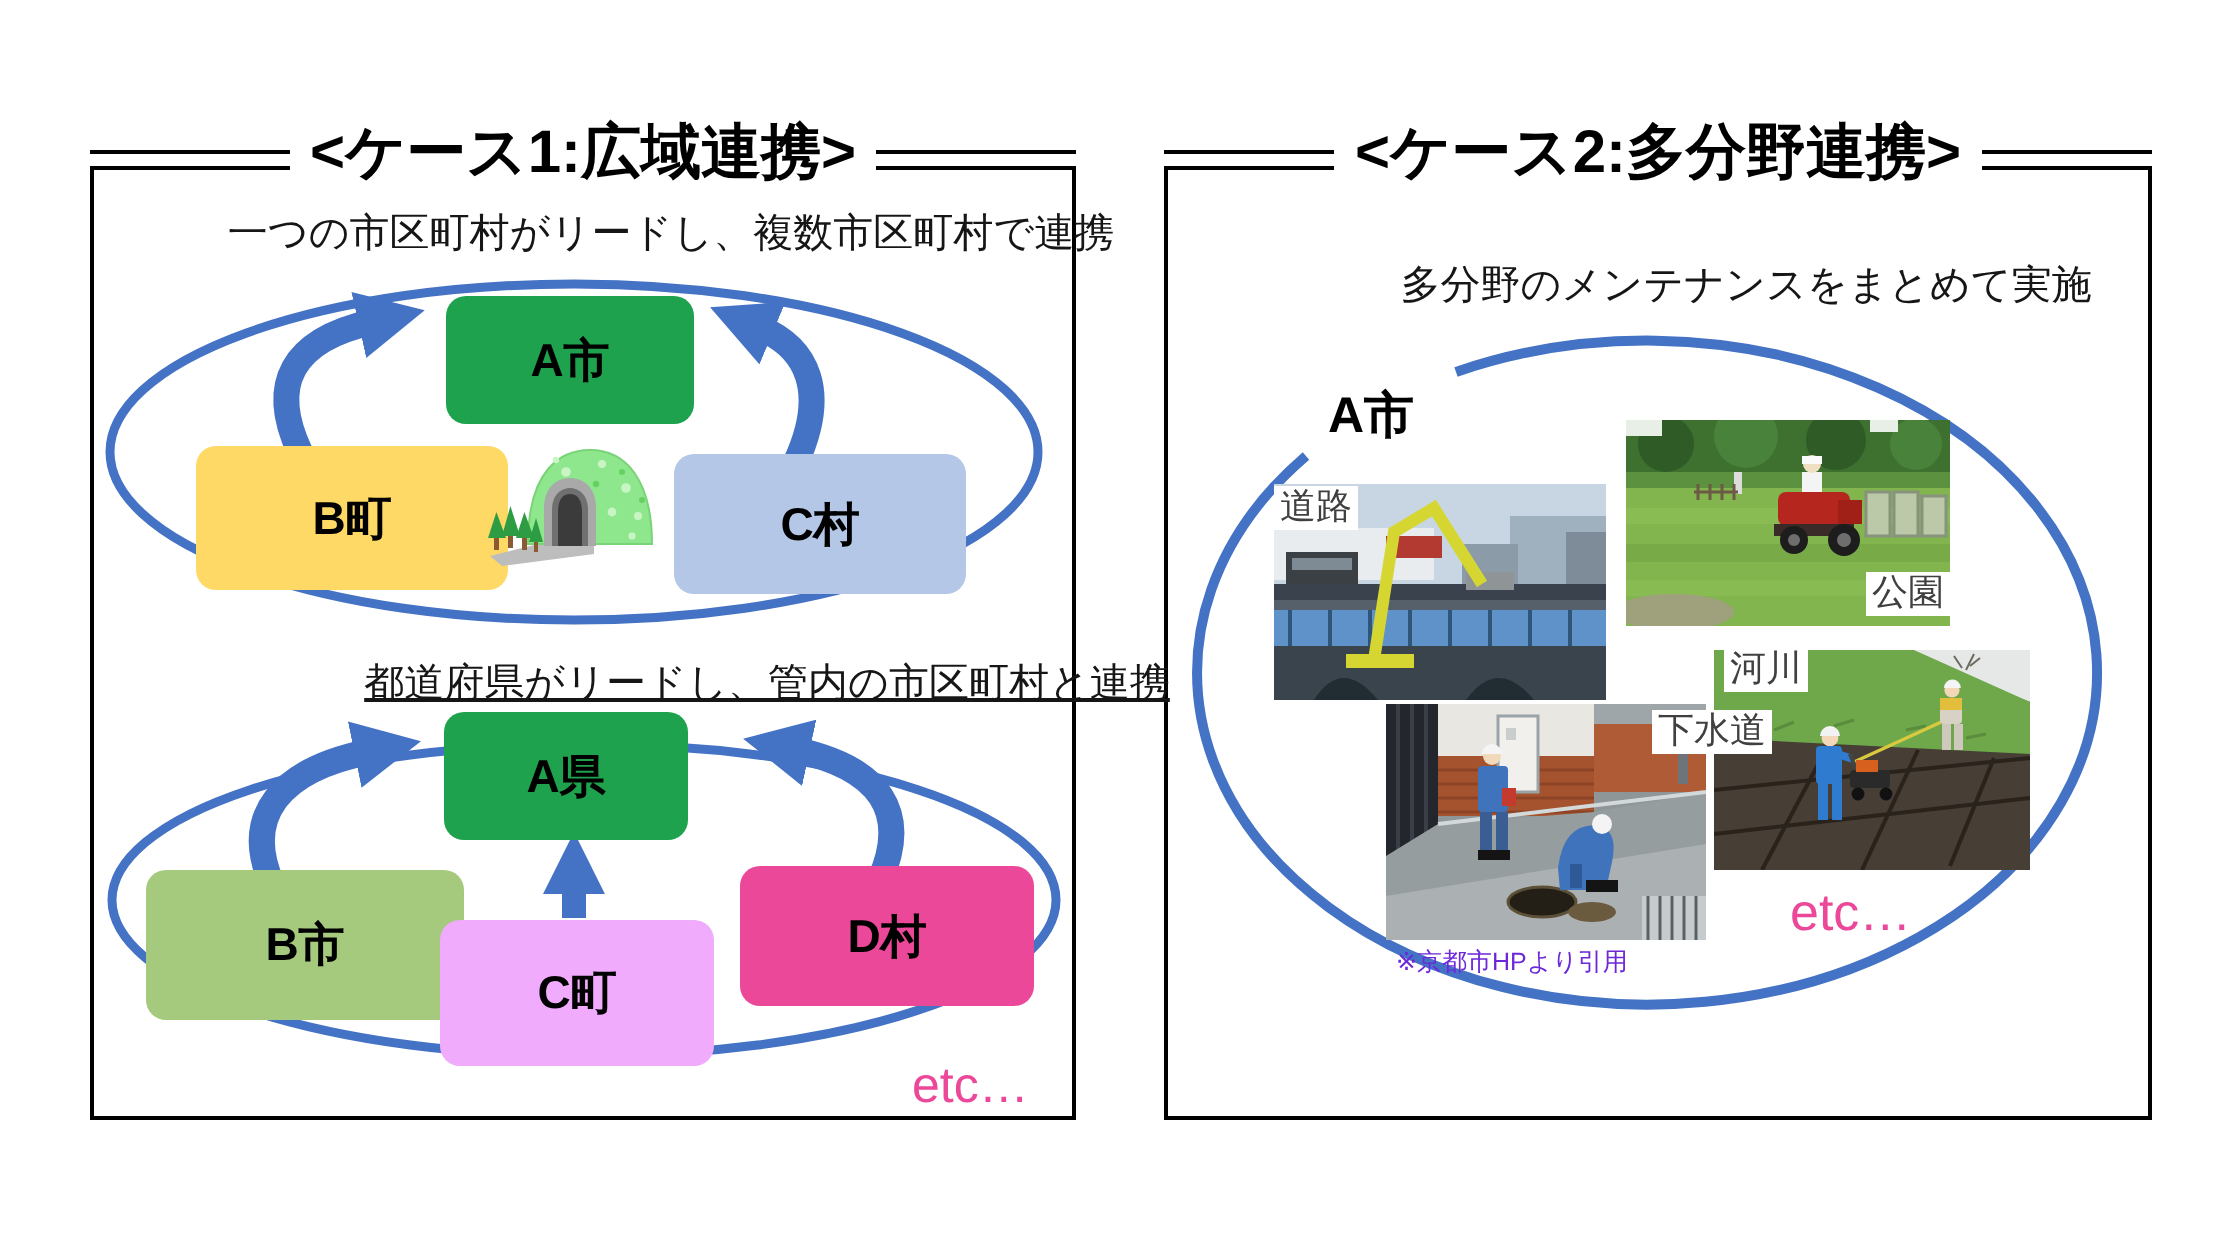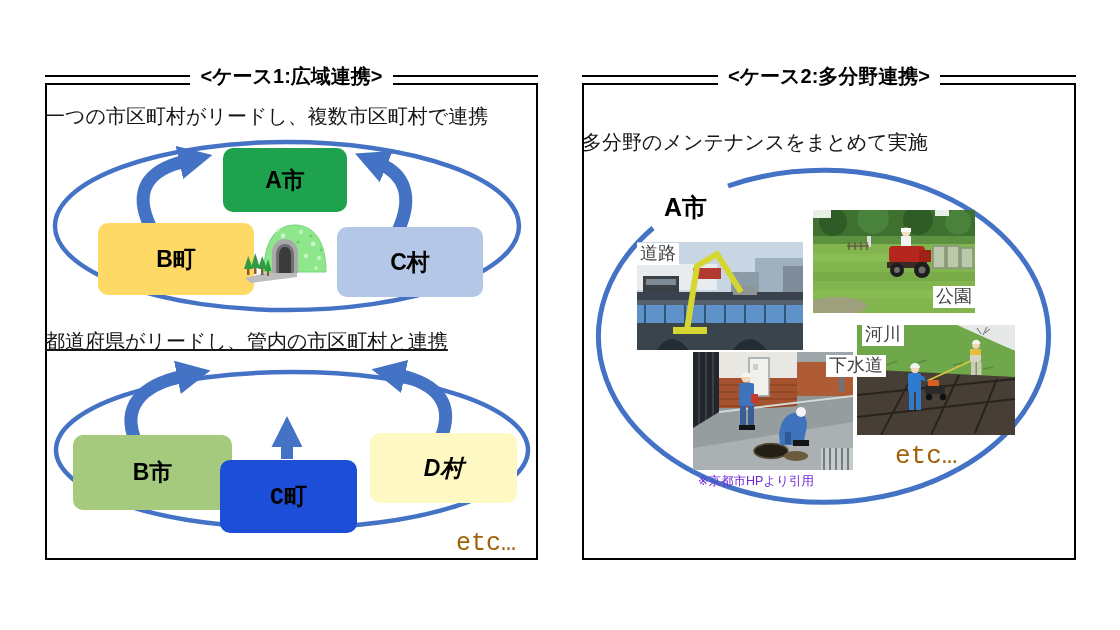--- a/index.html
+++ b/index.html
@@ -3,39 +3,39 @@
 <meta charset="utf-8">
 <style>
   html,body{margin:0;padding:0;background:#fff;}
   .stage{position:relative;width:1120px;height:630px;background:#fff;overflow:hidden;
          font-family:"Liberation Sans","DejaVu Sans",sans-serif;color:#000;}
   .panel{position:absolute;box-sizing:border-box;border:2px solid #000;background:transparent;}
   #panel-left{left:45px;top:83px;width:493px;height:477px;}
   #panel-right{left:582px;top:83px;width:494px;height:477px;}
   .case-title{position:absolute;display:flex;align-items:center;height:34px;z-index:4;}
   .case-title .rule{flex:1;height:2px;background:#000;}
-  .case-title .txt{padding:0 10px;font-weight:bold;font-size:20px;white-space:nowrap;background:#fff;}
+  .case-title .txt{padding:0 10px;font-weight:bold;font-size:30px;white-space:nowrap;background:#fff;}
   #title-left{left:45px;top:59px;width:493px;}
   #title-right{left:582px;top:59px;width:494px;justify-content:center;}
-  .caption{position:absolute;text-align:left;font-size:20px;color:#161616;z-index:2;white-space:nowrap;}
+  .caption{position:absolute;text-align:center;font-size:20px;color:#161616;z-index:2;white-space:nowrap;padding-left:44px;}
   #cap1{left:45px;top:103px;width:493px;}
   #cap2{left:45px;top:328px;width:589px;text-decoration:underline;}
   #cap-r{left:582px;top:129px;width:494px;}
   .lines-layer{position:absolute;left:0;top:0;width:1120px;height:630px;z-index:1;}
   .node{position:absolute;z-index:2;border-radius:10px;display:flex;align-items:center;justify-content:center;
         font-weight:bold;font-size:23px;color:#000;}
   #node-a-shi {left:223px;top:148px;width:124px;height:64px;}
   #node-b-cho {left:98px; top:223px;width:156px;height:72px;}
   #node-c-mura{left:337px;top:227px;width:146px;height:70px;}
   #node-a-ken {left:222px;top:356px;width:122px;height:64px;}
   #node-b-shi {left:73px; top:435px;width:159px;height:75px;}
   #node-c-cho {left:220px;top:460px;width:137px;height:73px;}
   #node-d-mura{left:370px;top:433px;width:147px;height:70px;}
   .icon-abs{position:absolute;z-index:2;}
-  .etc{position:absolute;z-index:3;color:#a16207;font-family:Liberation Mono, monospace;}
+  .etc{position:absolute;z-index:3;color:#ec4899;}
   #etc-left{left:456px;top:529px;font-size:25px;}
   #etc-right{left:895px;top:441px;font-size:26px;}
   .photo{position:absolute;z-index:2;}
   .photo-label{position:absolute;z-index:3;background:#fff;color:#404040;font-size:18px;line-height:1.1;
                padding:1px 3px;white-space:nowrap;}
   #lbl-road {left:637px;top:243px;}
   #lbl-park {left:921px;top:286px;margin-left:12px;}
   #lbl-river{left:862px;top:324px;}
   #lbl-sewer{left:778px;top:355px;margin-left:48px;}
   #lead-a-shi{position:absolute;left:664px;top:191px;font-weight:bold;font-size:25px;z-index:3;}
@@ -79,23 +79,24 @@
     <path d="M 136 442 C 121 408 140 385 184 376" fill="none" stroke="#4472C4" stroke-width="13" marker-end="url(#ah)"></path>
     <path d="M 440 440 C 455 406 440 384 398 375" fill="none" stroke="#4472C4" stroke-width="13" marker-end="url(#ah)"></path>
     <path d="M 287 459 L 287 441" fill="none" stroke="#4472C4" stroke-width="12" marker-end="url(#ah)"></path>
 
     <path d="M 728 186 A 225 166 0 1 1 653 228" fill="none" stroke="#4472C4" stroke-width="5"></path>
   </svg>
 
   <div class="node" id="node-a-shi" style="background-color: rgb(31, 162, 78);">A市</div>
   <div class="node" id="node-b-cho" style="background-color: rgb(255, 217, 102);">B町</div>
   <div class="node" id="node-c-mura" style="background-color: rgb(180, 199, 231);">C村</div>
+  <div class="node" id="node-a-ken" style="background-color: rgb(31, 162, 78);">A県</div>
   <div class="node" id="node-b-shi" style="background-color: rgb(165, 201, 125);">B市</div>
-  <div class="node" id="node-c-cho" style="background-color: #1d4ed8; font-family: Liberation Mono, monospace;">C町</div>
-  <div class="node" id="node-d-mura" style="background-color: #fef9c3; font-style: italic;">D村</div>
+  <div class="node" id="node-c-cho" style="background-color: #f0abfc;">C町</div>
+  <div class="node" id="node-d-mura" style="background-color: #ec4899;">D村</div>
 
   <svg class="icon-abs" style="left:243px;top:216px;" width="87" height="67" viewBox="0 0 87 67">
     <polygon points="2,62 30,55 54,57 54,61 8,67" fill="#BDBDBD"></polygon>
     <path d="M 21 56 C 21 18 38 9 52 9 C 70 9 83 24 83 56 Z" fill="#8FE78D" stroke="#79D377" stroke-width="1"></path>
     <g fill="#C9F5C5">
       <circle cx="40" cy="20" r="2.4"></circle>
         <circle cx="58" cy="16" r="2"></circle>
       <circle cx="70" cy="28" r="2.4"></circle>
         <circle cx="76" cy="42" r="2"></circle>
       <circle cx="48" cy="34" r="2"></circle>

